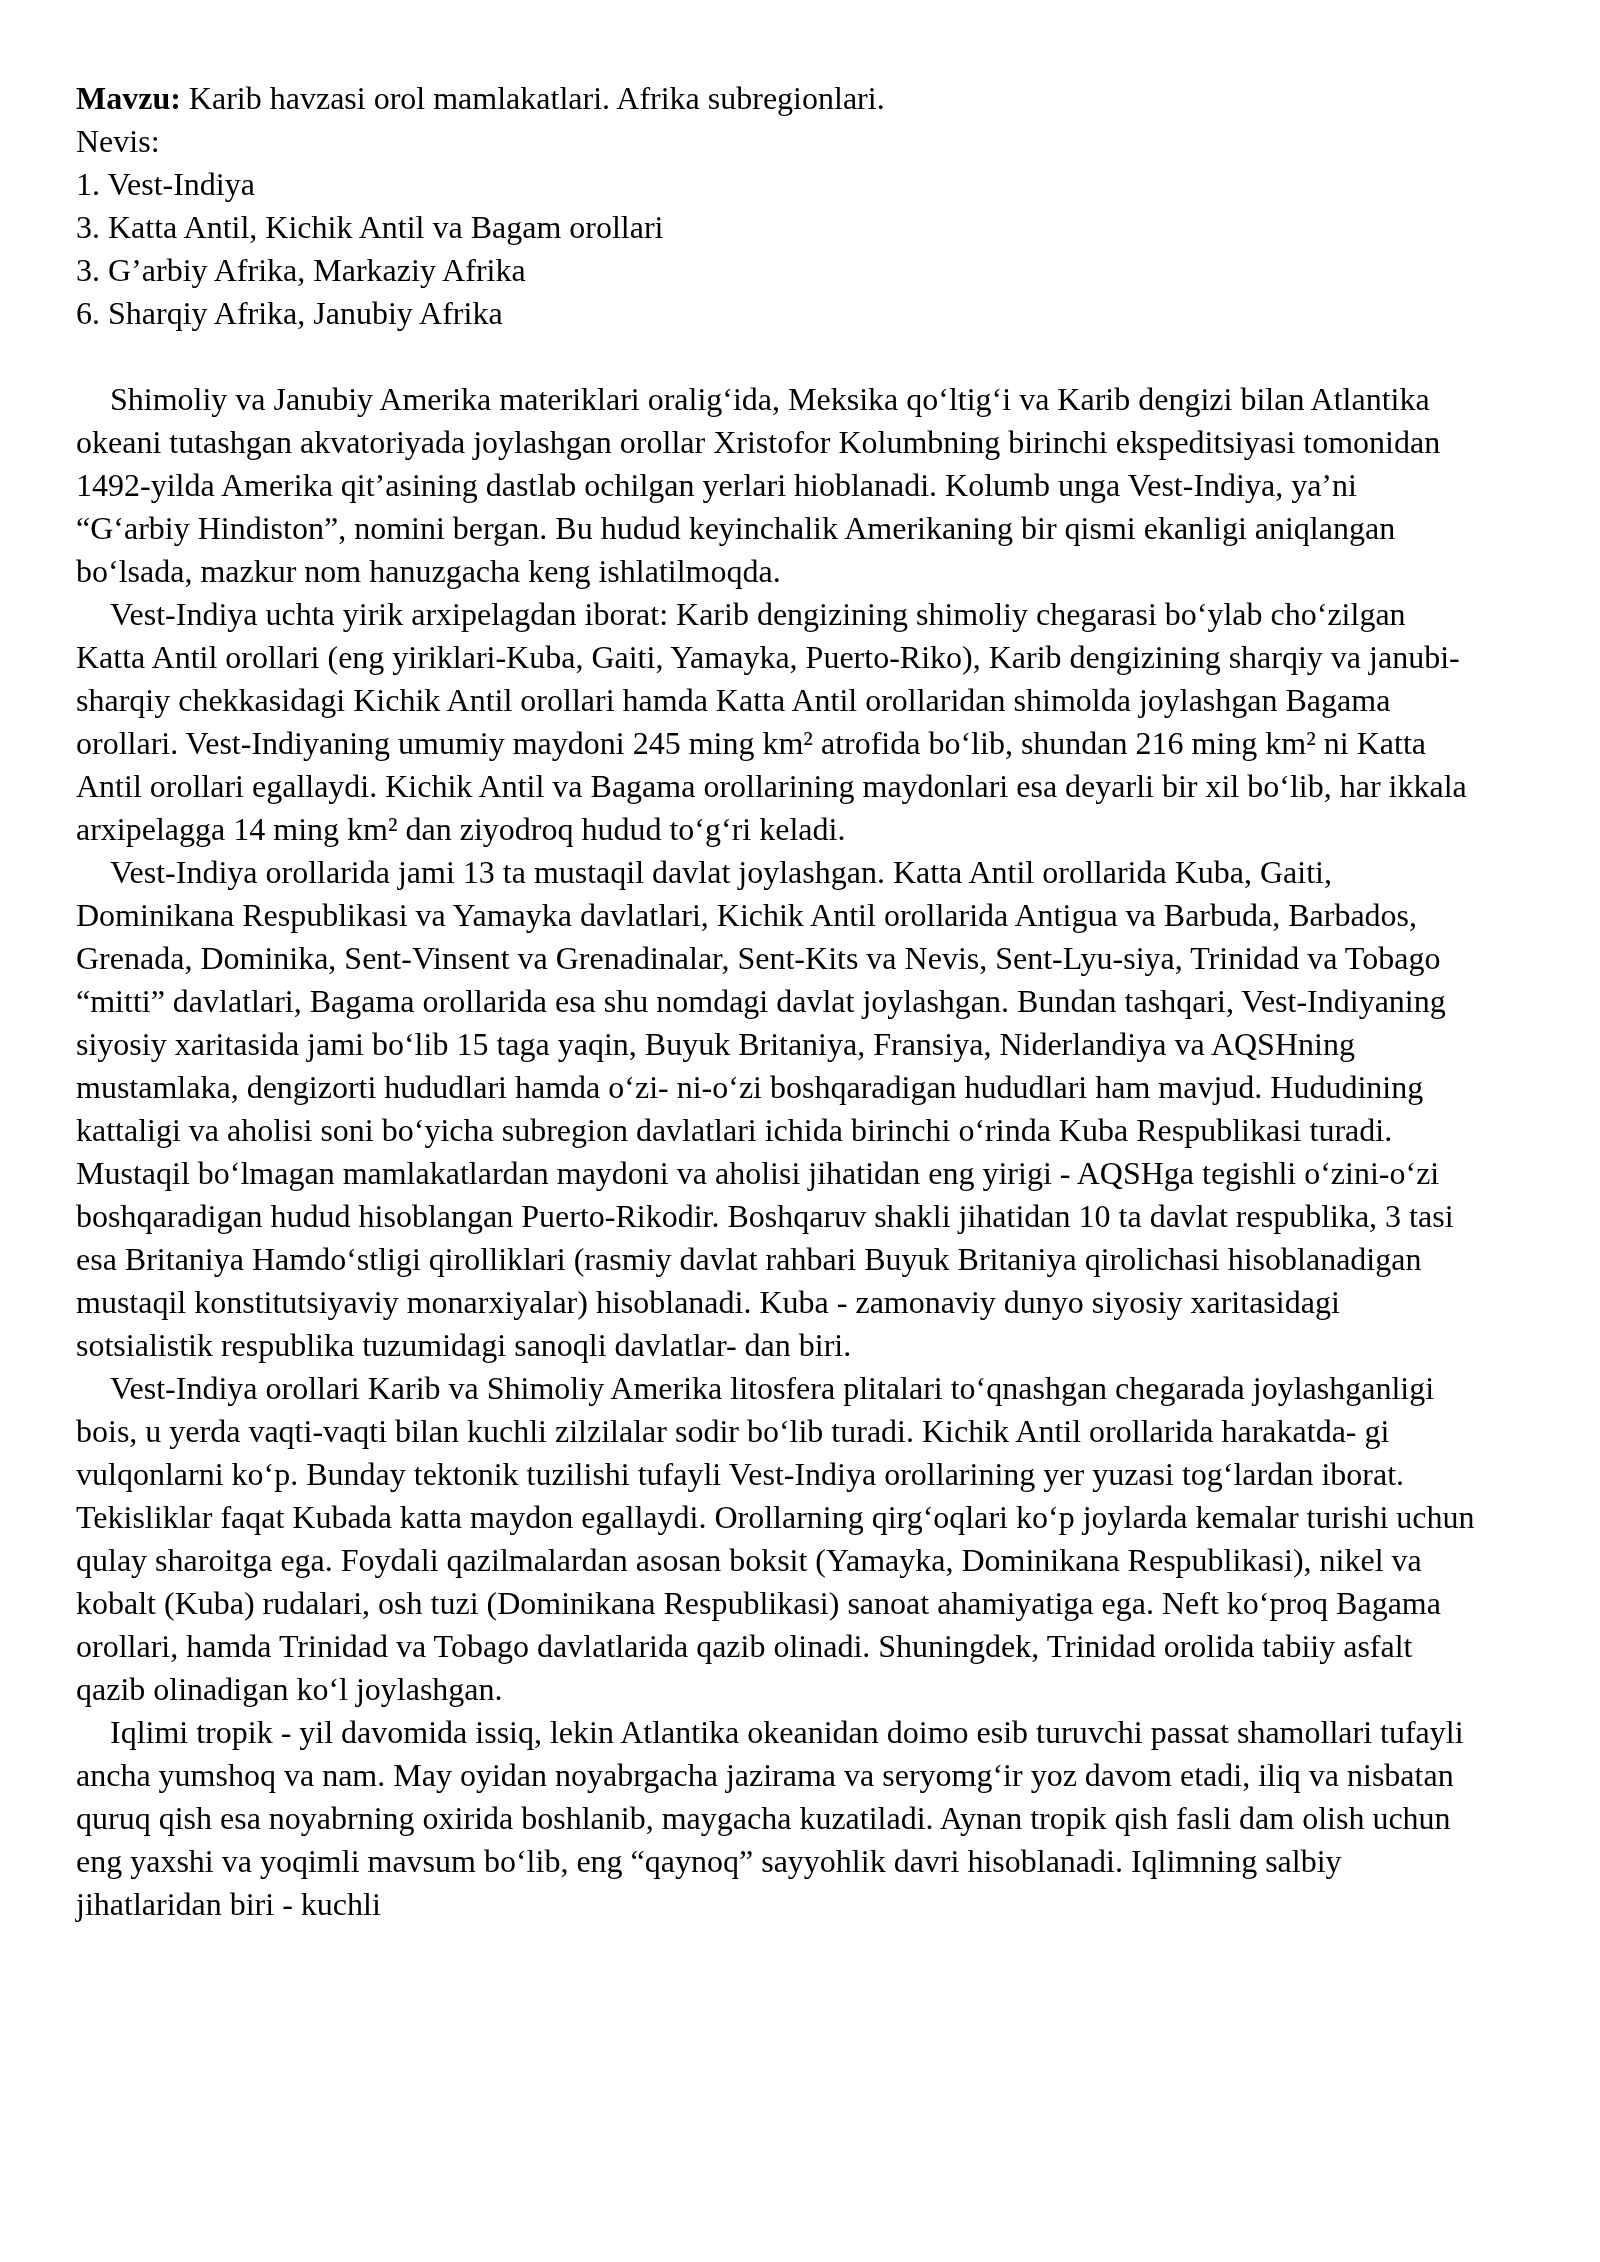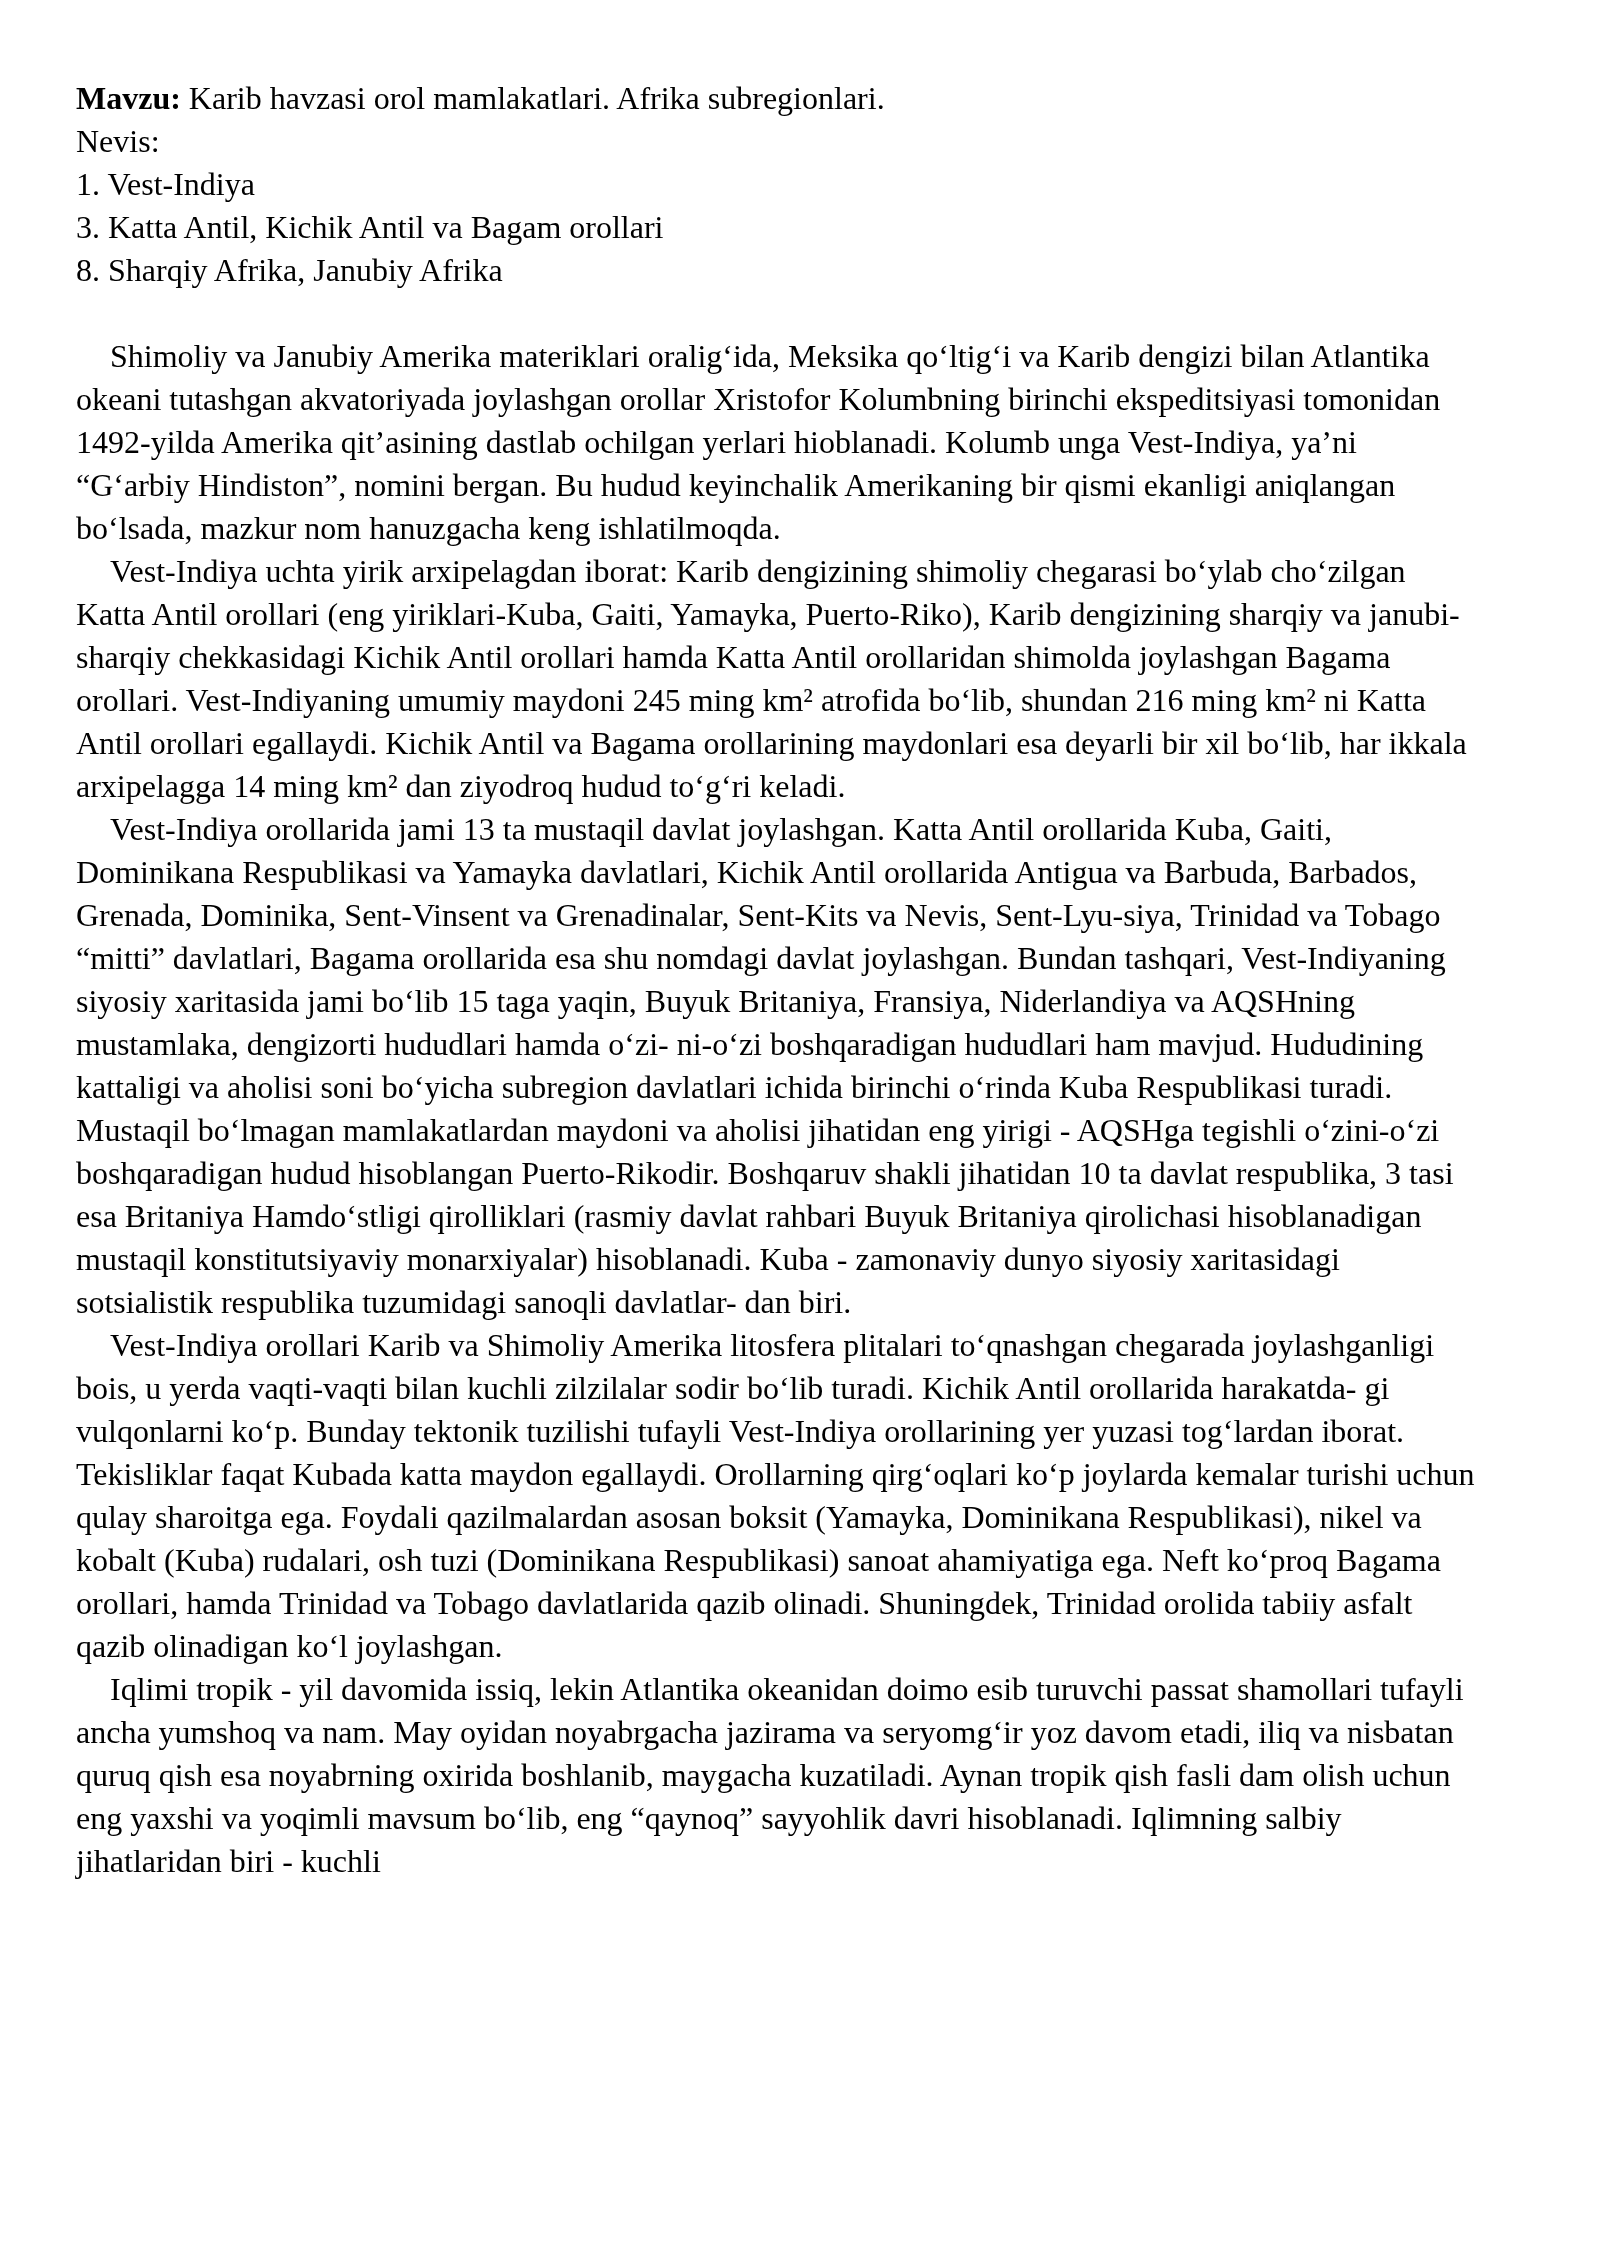--- a/index.html
+++ b/index.html
@@ -44,21 +44,22 @@
 <div class="page">
 
   <div class="center">
     <span class="bold">Mavzu:</span><span> Karib havzasi orol mamlakatlari. Afrika subregionlari.</span>
   </div>
 
   <div class="center">Nevis:</div>
 
   <div class="plan-item">1. Vest-Indiya</div>
   <div class="plan-item">3. Katta Antil, Kichik Antil va Bagam orollari</div>
-  <div class="plan-item">8. Sharqiy Afrika, Janubiy Afrika</div>
+  <div class="plan-item">3. G’arbiy Afrika, Markaziy Afrika</div>
+  <div class="plan-item">6. Sharqiy Afrika, Janubiy Afrika</div>
 
   <div class="spacer-line"></div>
 
   <p class="para">Shimoliy va Janubiy Amerika materiklari oraligʻida, Meksika qoʻltigʻi va Karib dengizi bilan Atlantika okeani tutashgan akvatoriyada joylashgan orollar Xristofor Kolumbning birinchi ekspeditsiyasi tomonidan 1492-yilda Amerika qitʼasining dastlab ochilgan yerlari hioblanadi. Kolumb unga Vest-Indiya, yaʼni “Gʻarbiy Hindiston”, nomini bergan. Bu hudud keyinchalik Amerikaning bir qismi ekanligi aniqlangan boʻlsada, mazkur nom hanuzgacha keng ishlatilmoqda.</p>
 
   <p class="para">Vest-Indiya uchta yirik arxipelagdan iborat: Karib dengizining shimoliy chegarasi boʻylab choʻzilgan Katta Antil orollari (eng yiriklari-Kuba, Gaiti, Yamayka, Puerto-Riko), Karib dengizining sharqiy va janubi-sharqiy chekkasidagi Kichik Antil orollari hamda Katta Antil orollaridan shimolda joylashgan Bagama orollari. Vest-Indiyaning umumiy maydoni 245 ming km² atrofida boʻlib, shundan 216 ming km² ni Katta Antil orollari egallaydi. Kichik Antil va Bagama orollarining maydonlari esa deyarli bir xil boʻlib, har ikkala arxipelagga 14 ming km² dan ziyodroq hudud toʻgʻri keladi.</p>
 
   <p class="para">Vest-Indiya orollarida jami 13 ta mustaqil davlat joylashgan. Katta Antil orollarida Kuba, Gaiti, Dominikana Respublikasi va Yamayka davlatlari, Kichik Antil orollarida Antigua va Barbuda, Barbados, Grenada, Dominika, Sent-Vinsent va Grenadinalar, Sent-Kits va Nevis, Sent-Lyu-siya, Trinidad va Tobago “mitti” davlatlari, Bagama orollarida esa shu nomdagi davlat joylashgan. Bundan tashqari, Vest-Indiyaning siyosiy xaritasida jami boʻlib 15 taga yaqin, Buyuk Britaniya, Fransiya, Niderlandiya va AQSHning mustamlaka, dengizorti hududlari hamda oʻzi- ni-oʻzi boshqaradigan hududlari ham mavjud. Hududining kattaligi va aholisi soni boʻyicha subregion davlatlari ichida birinchi oʻrinda Kuba Respublikasi turadi. Mustaqil boʻlmagan mamlakatlardan maydoni va aholisi jihatidan eng yirigi - AQSHga tegishli oʻzini-oʻzi boshqaradigan hudud hisoblangan Puerto-Rikodir. Boshqaruv shakli jihatidan 10 ta davlat respublika, 3 tasi esa Britaniya Hamdoʻstligi qirolliklari (rasmiy davlat rahbari Buyuk Britaniya qirolichasi hisoblanadigan mustaqil konstitutsiyaviy monarxiyalar) hisoblanadi. Kuba - zamonaviy dunyo siyosiy xaritasidagi sotsialistik respublika tuzumidagi sanoqli davlatlar- dan biri.</p>
 
   <p class="para">Vest-Indiya orollari Karib va Shimoliy Amerika litosfera plitalari toʻqnashgan chegarada joylashganligi bois, u yerda vaqti-vaqti bilan kuchli zilzilalar sodir boʻlib turadi. Kichik Antil orollarida harakatda- gi vulqonlarni koʻp. Bunday tektonik tuzilishi tufayli Vest-Indiya orollarining yer yuzasi togʻlardan iborat. Tekisliklar faqat Kubada katta maydon egallaydi. Orollarning qirgʻoqlari koʻp joylarda kemalar turishi uchun qulay sharoitga ega. Foydali qazilmalardan asosan boksit (Yamayka, Dominikana Respublikasi), nikel va kobalt (Kuba) rudalari, osh tuzi (Dominikana Respublikasi) sanoat ahamiyatiga ega. Neft koʻproq Bagama orollari, hamda Trinidad va Tobago davlatlarida qazib olinadi. Shuningdek, Trinidad orolida tabiiy asfalt qazib olinadigan koʻl joylashgan.</p>

